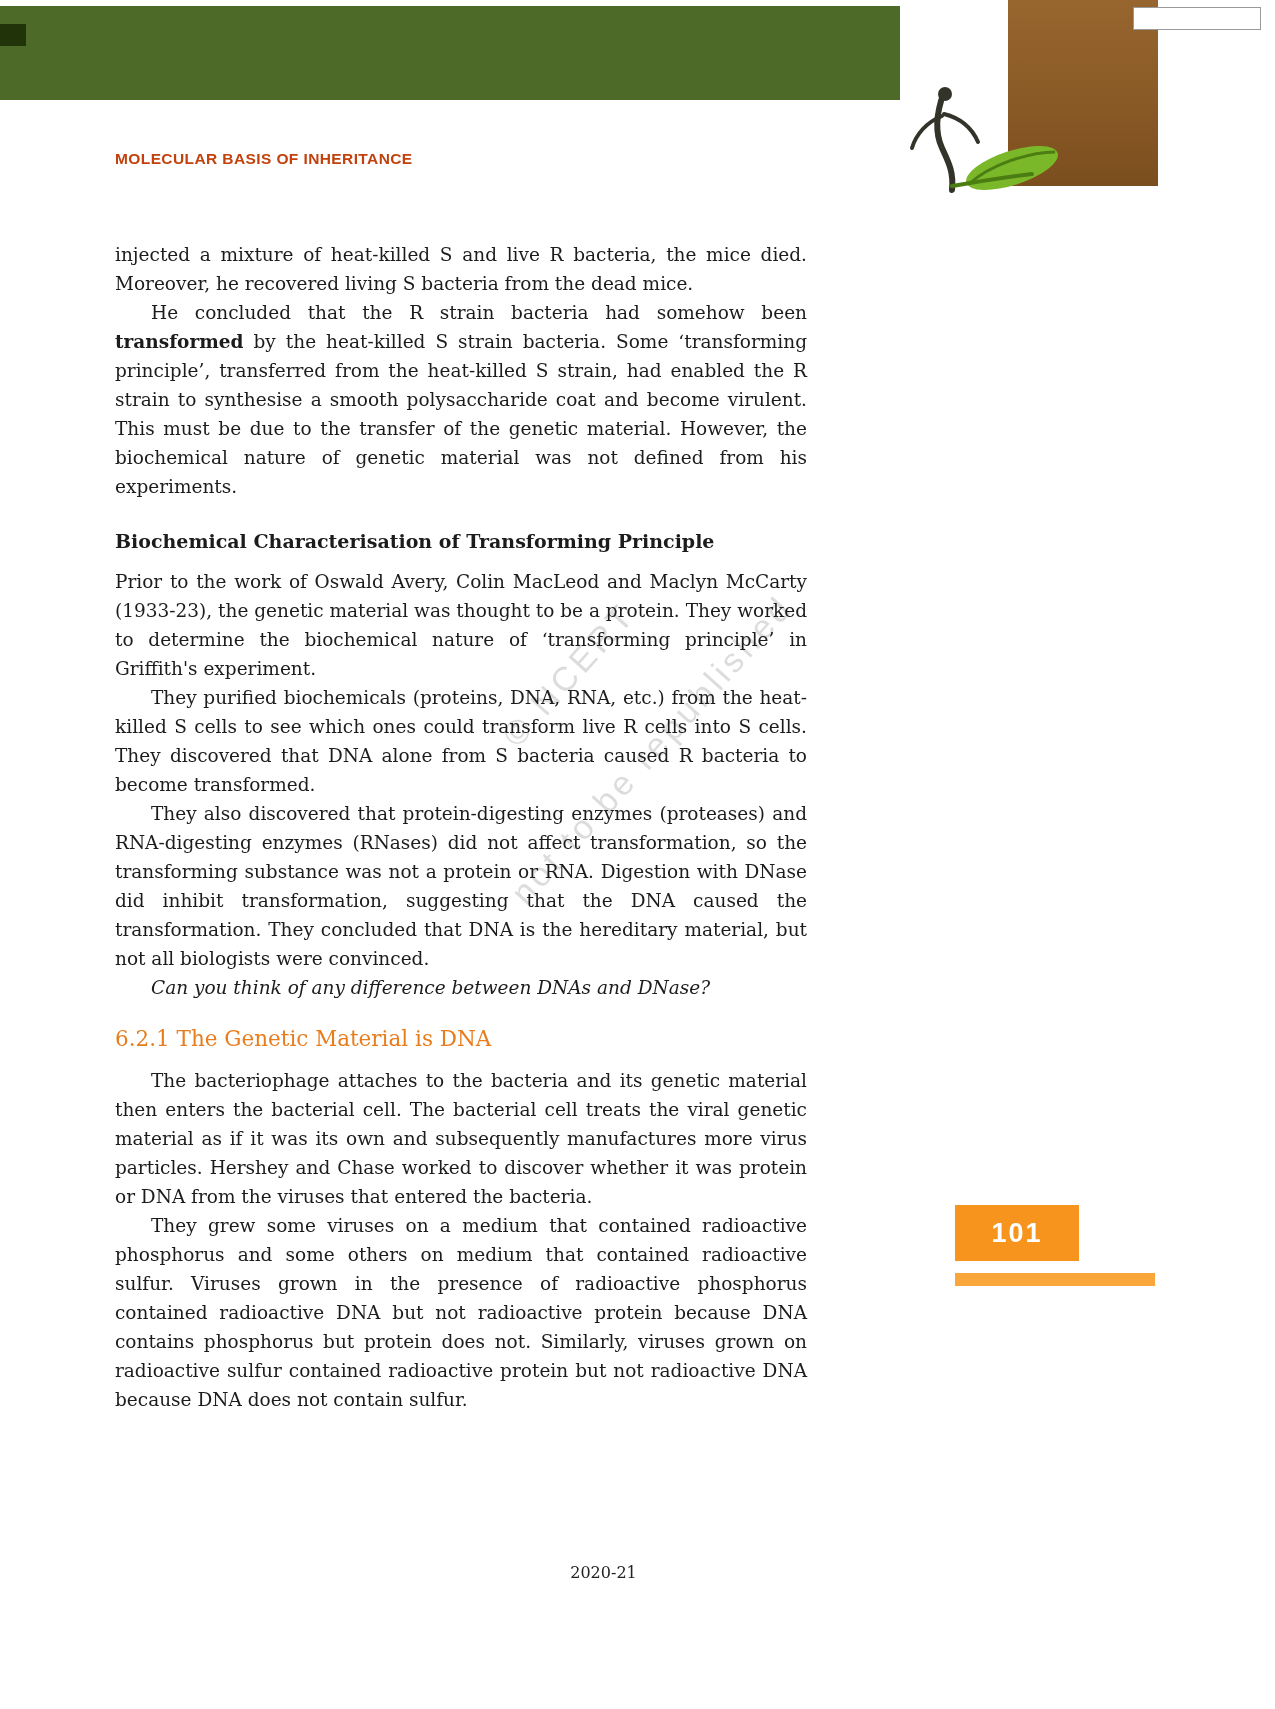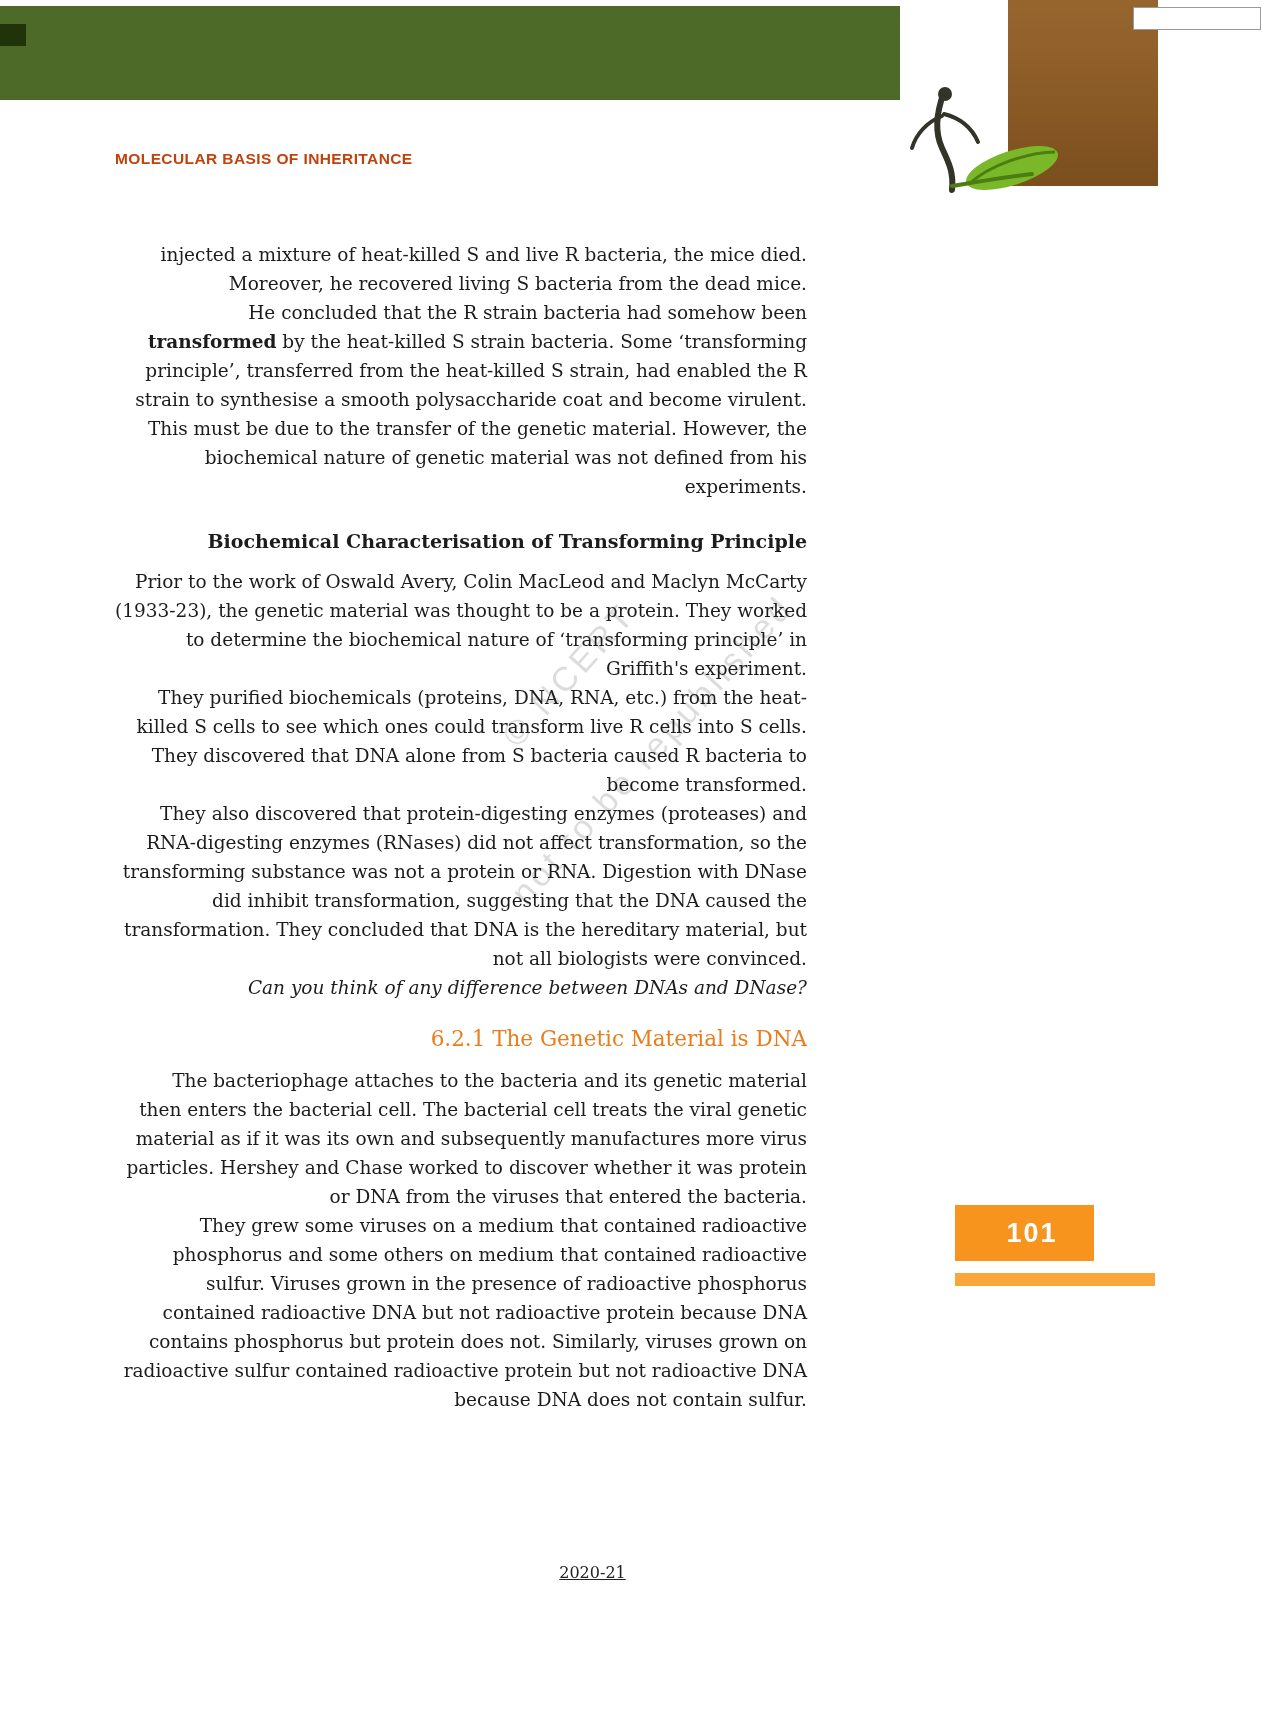--- a/index.html
+++ b/index.html
@@ -51,50 +51,50 @@
     line-height:112px;
     font-family:"Liberation Sans",sans-serif;
   }
   
   .column{
     position:absolute;left:115px;top:197px;width:692px;
     font-size:18.5px;line-height:29px;
     text-align:justify;
     margin-top:43px;
   }
-  .column p{margin:0;text-align:right;}
+  .column p{margin:0;}
   .ind{text-indent:36px;}
   .qitalic{font-style:italic;text-indent:36px;}
   .h-bold{
     font-weight:bold;font-size:19px;
     margin:26px 0 11px 0 !important;
     text-align:left;
   }
   .h-orange{
     font-weight:normal;font-size:21.5px;
     color:#e87d1e;
     margin:22px 0 13px 0 !important;
     text-align:left;
   }
   
   .pagenum-box{
     position:absolute;left:955px;top:1205px;width:124px;height:56px;
     background:#f7941e;
     display:flex;align-items:center;justify-content:center;
     color:#ffffff;font-family:"Liberation Sans",sans-serif;
-    font-weight:bold;font-size:27px;letter-spacing:2px;padding-left:15px;
+    font-weight:bold;font-size:27px;letter-spacing:2px;
   }
   .accent-strip{
     position:absolute;left:955px;top:1273px;width:200px;height:13px;
     background:#f9a63b;
   }
   
   .footer-year{
-    position:absolute;left:5px;top:1563px;width:1175px;
-    text-align:center;font-size:16px;color:#222;text-decoration:underline;
+    position:absolute;left:16px;top:1563px;width:1175px;
+    text-align:center;font-size:16px;color:#222;
   }
 </style>
 </head>
 <body>
 
 <div class="page">
 
   <div class="green-band"></div>
   <div class="left-tab"></div>
   <div class="brown-band"></div>

